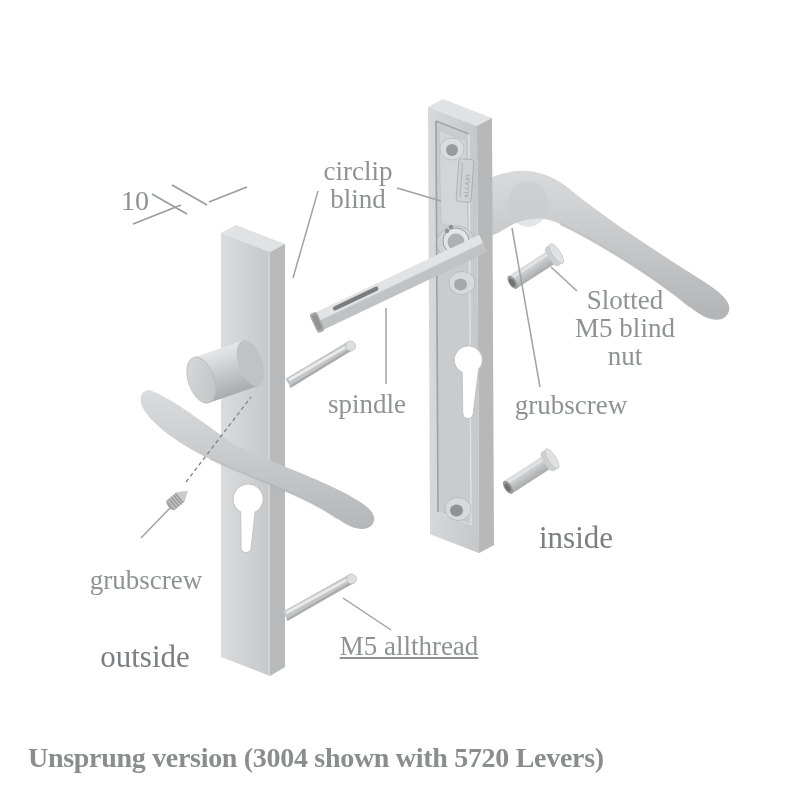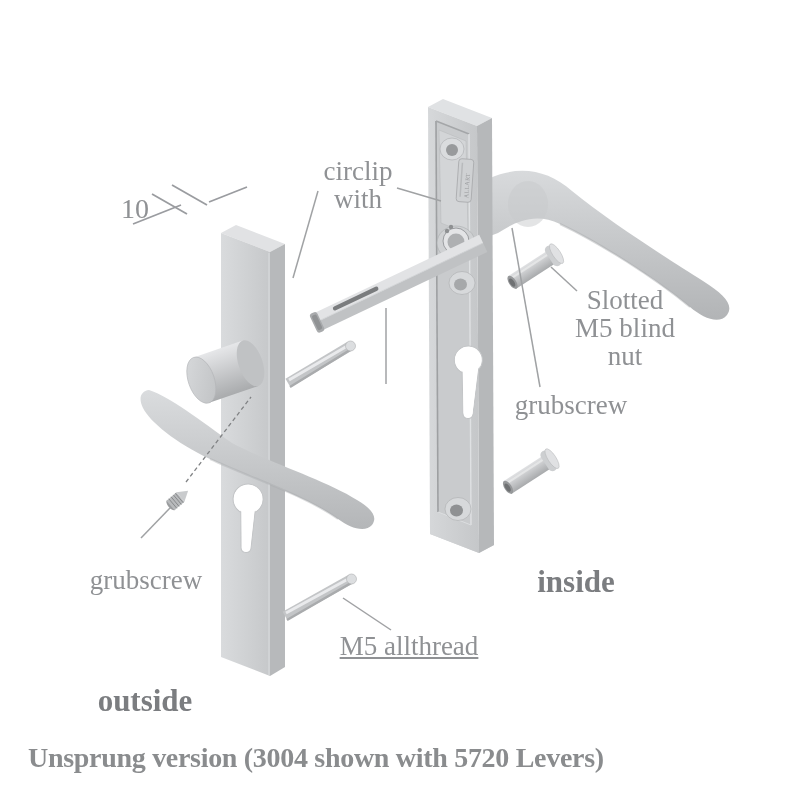--- a/index.html
+++ b/index.html
@@ -3,22 +3,22 @@
 <meta charset="utf-8">
 <style>
   html,body{margin:0;padding:0;background:#ffffff;}
   body{width:800px;height:800px;position:relative;overflow:hidden;
        font-family:"Liberation Serif",serif;}
   #stage{position:absolute;left:0;top:0;width:800px;height:800px;}
   svg{position:absolute;left:0;top:0;}
   .lbl{position:absolute;color:#8f9194;font-size:27px;line-height:1.04;
        text-align:center;white-space:nowrap;transform:translateX(-50%);}
   .lbl .ln{display:block;}
-  .boldlbl{position:absolute;color:#7b7d80;font-size:31px;font-weight:bold;
-       text-align:center;white-space:nowrap;transform:translateX(-50%);margin-top:44px;}
+  .boldlbl{position:absolute;color:#7b7d80;font-size:31px;font-weight:normal;
+       text-align:center;white-space:nowrap;transform:translateX(-50%);}
   #caption{position:absolute;left:28px;top:742px;color:#8a8c8e;font-size:28px;
        font-weight:bold;letter-spacing:-0.3px;white-space:nowrap;}
   #lbl-dim{font-size:28px;}
 </style>
 </head>
 <body>
 
 <div id="stage">
 
 <svg width="800" height="800" viewBox="0 0 800 800">
@@ -199,28 +199,29 @@
   <line x1="186" y1="482" x2="251" y2="397" stroke="#808284" stroke-width="1.3" stroke-dasharray="4 3"></line>
 
   <g stroke="#9a9ca0" stroke-width="1.8">
     <line x1="133" y1="224" x2="181" y2="205"></line>
     <line x1="209" y1="202" x2="247" y2="187"></line>
     <line x1="152" y1="194" x2="187" y2="214"></line>
     <line x1="172" y1="185" x2="207" y2="205"></line>
   </g>
 </svg>
 
-<div id="lbl-dim" class="lbl" style="left:135px;top:186px;margin-top:8px;">10</div>
+<div id="lbl-dim" class="lbl" style="left:135px;top:186px;">10</div>
 
 <div class="lbl" style="left:358px;top:157px;">
   <span class="ln">circlip</span>
-  <span class="ln">with</span>
+  <span class="ln">blind</span>
 </div>
 
 <div class="lbl" style="left:367px;top:390px;">
+  <span class="ln">spindle</span>
 </div>
 
 <div class="lbl" style="left:625px;top:286px;">
   <span class="ln">Slotted</span>
   <span class="ln">M5 blind</span>
   <span class="ln">nut</span>
 </div>
 
 <div class="lbl" style="left:571px;top:391px;">grubscrew</div>
 

